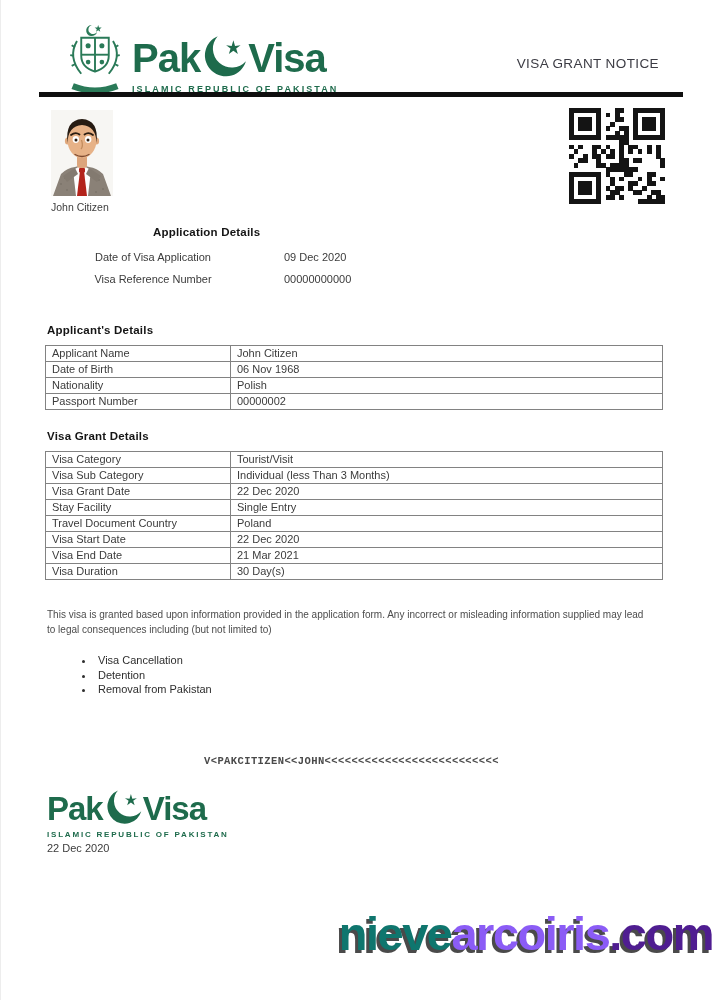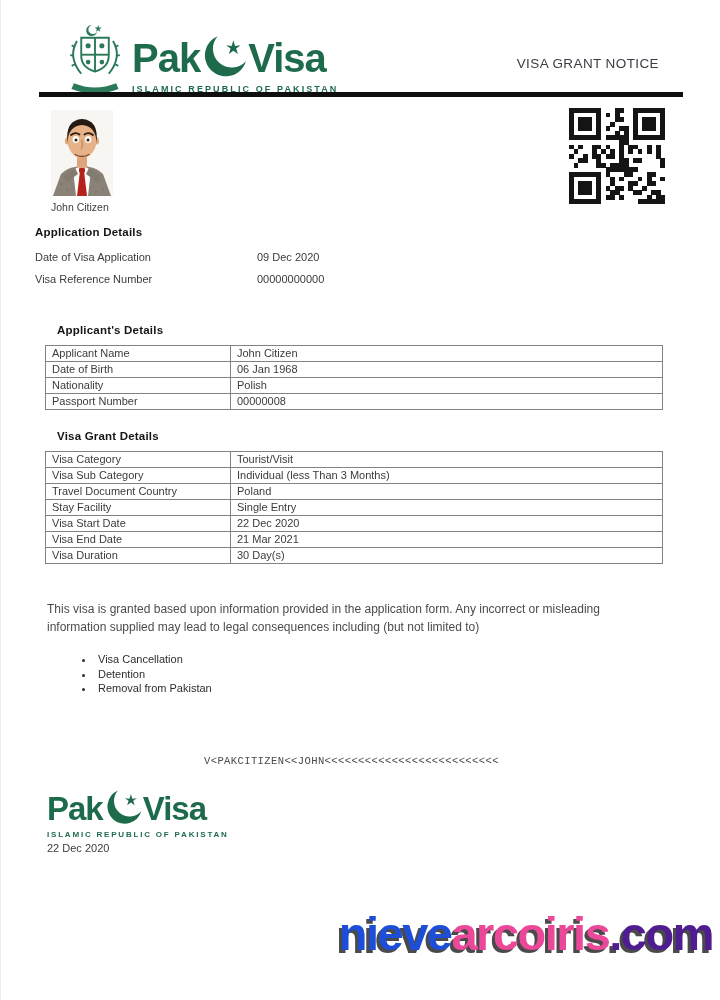--- a/index.html
+++ b/index.html
@@ -14,48 +14,48 @@
   .brand-header .crescent{width:46px;height:46px;margin:0 0px 4px 2px;}
   .brand-sub{font-size:9px;font-weight:700;color:#1e6b4c;letter-spacing:2.1px;margin-top:1px;}
   .notice-title{position:absolute;top:56px;right:62px;font-size:13.5px;color:#3c3c44;letter-spacing:0.4px;}
   .rule{position:absolute;left:38px;top:92px;width:644px;height:5px;background:#0f0f0f;}
   
   .photo{position:absolute;left:50px;top:110px;width:62px;height:86px;}
   .photo-caption{position:absolute;left:50px;top:201px;font-size:10.5px;color:#3d3d3d;}
   .qr{position:absolute;left:566px;top:108px;width:100px;height:96px;}
   
   .sec-title{font-size:11.5px;font-weight:700;color:#151515;margin:0;letter-spacing:0.2px;}
-  .section-app{position:absolute;left:34px;top:226px;}
+  .section-app{position:absolute;left:61px;top:226px;text-align:center;}
   .kv{margin-top:13px;font-size:11px;color:#3b3b3b;}
   .kv-row{display:flex;margin-bottom:10px;gap:40px;}
   .kv-label{width:182px;}
   .section-applicant{position:absolute;left:44px;top:324px;width:618px;}
   .section-grant{position:absolute;left:44px;top:430px;width:618px;}
-  .sec-title.pad{margin-left:12px;}
+  .sec-title.pad{margin-left:2px;}
   table.doc{width:100%;border-collapse:collapse;font-size:11px;color:#3b3b3b;margin-top:9px;border-radius:13px;}
   table.doc td{border:1px solid #828282;padding:1px 6px;height:13px;line-height:12.5px;}
   td.label-col{width:172px;}
   
   .section-conditions{position:absolute;left:46px;top:590px;width:622px;}
-  .cond-para{font-size:12px;color:#4c4c4c;line-height:1.5;margin-top:10px;max-width:600px;}
+  .cond-para{font-size:10px;color:#4c4c4c;line-height:1.5;margin-top:17px;max-width:600px;}
   .cond-list{margin:17px 0 0 48px;padding:0;font-size:11px;color:#2e2e2e;}
   .cond-list li{margin-bottom:2.5px;padding-left:3px;}
   
   .mrz{position:absolute;left:203px;top:730px;font-family:"Liberation Mono","DejaVu Sans Mono",monospace;
-       font-size:10.5px;font-weight:400;color:#4a4a4a;line-height:12.5px;letter-spacing:0.4px;white-space:pre;}
+       font-size:10.5px;font-weight:700;color:#4a4a4a;line-height:12.5px;letter-spacing:0.4px;white-space:pre;}
   
   .brand-footer{position:absolute;left:46px;top:788px;}
   .brand-footer .brand-word{font-size:33px;line-height:35px;}
   .brand-footer .crescent{width:38px;height:38px;margin:0 0 3px 2px;}
   .brand-footer .brand-sub{letter-spacing:1.8px;font-size:8px;}
   .footer-date{font-size:11px;color:#3b3b3b;margin-top:3px;}
   
   .watermark{position:absolute;top:908px;right:8px;font-size:47px;font-weight:700;letter-spacing:-1.5px;
              text-shadow:-3px 3px 0 #4a4a4a;white-space:nowrap;line-height:1.1;}
-  .wm-1{color:#1d4ed8;margin-left:20px;} .wm-2{color:#ec4899;margin-top:10px;} .wm-3{color:#4f1d91;}
+  .wm-1{color:#0f766e;margin-left:20px;} .wm-2{color:#8b5cf6;margin-top:10px;} .wm-3{color:#4f1d91;}
 </style>
 </head>
 <body>
 
 <div class="page">
 
   <div class="emblem">
     <svg viewBox="0 0 56 68" width="60" height="72">
       <g fill="#2a7a58">
         <path d="M31 7 a5.2 5.2 0 1 1 -4.6 -6 a4.3 4.3 0 1 0 4.6 6" transform="translate(-1,0)"></path>
@@ -354,53 +354,57 @@
   <div class="section-applicant">
     <h3 class="sec-title pad">Applicant's Details</h3>
     <table class="doc">
       <tbody>
         <tr>
           <td class="label-col">Applicant Name</td>
           <td>John Citizen</td>
         </tr>
         <tr>
           <td class="label-col">Date of Birth</td>
-          <td>06 Jan 1968</td>
+          <td>06 Nov 1968</td>
         </tr>
         <tr>
           <td class="label-col">Nationality</td>
           <td>Polish</td>
         </tr>
         <tr>
           <td class="label-col">Passport Number</td>
-          <td>00000008</td>
+          <td>00000002</td>
         </tr>
       </tbody>
     </table>
   </div>
 
   <div class="section-grant">
     <h3 class="sec-title pad">Visa Grant Details</h3>
     <table class="doc">
       <tbody>
         <tr>
           <td class="label-col">Visa Category</td>
           <td>Tourist/Visit</td>
         </tr>
         <tr>
           <td class="label-col">Visa Sub Category</td>
           <td>Individual (less Than 3 Months)</td>
         </tr>
         <tr>
+          <td class="label-col">Visa Grant Date</td>
+          <td>22 Dec 2020</td>
+        </tr>
+        <tr>
+          <td class="label-col">Stay Facility</td>
+          <td>Single Entry</td>
+        </tr>
+        <tr>
           <td class="label-col">Travel Document Country</td>
           <td>Poland</td>
-        </tr>
-        <tr>
-          <td class="label-col">Stay Facility</td>
-          <td>Single Entry</td>
         </tr>
         <tr>
           <td class="label-col">Visa Start Date</td>
           <td>22 Dec 2020</td>
         </tr>
         <tr>
           <td class="label-col">Visa End Date</td>
           <td>21 Mar 2021</td>
         </tr>
         <tr>

